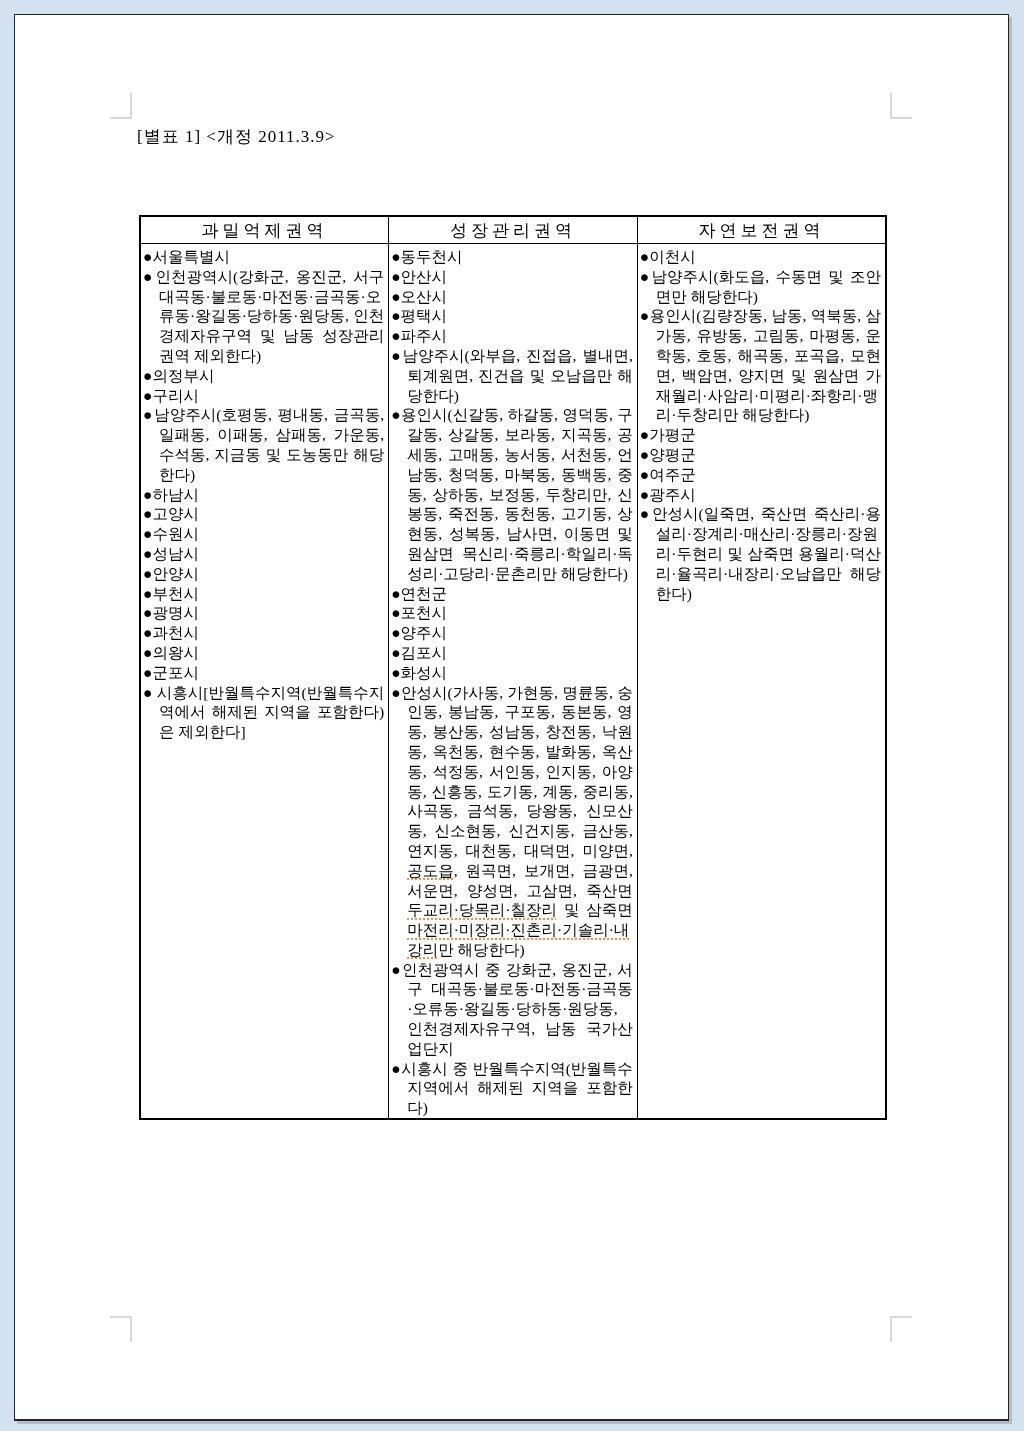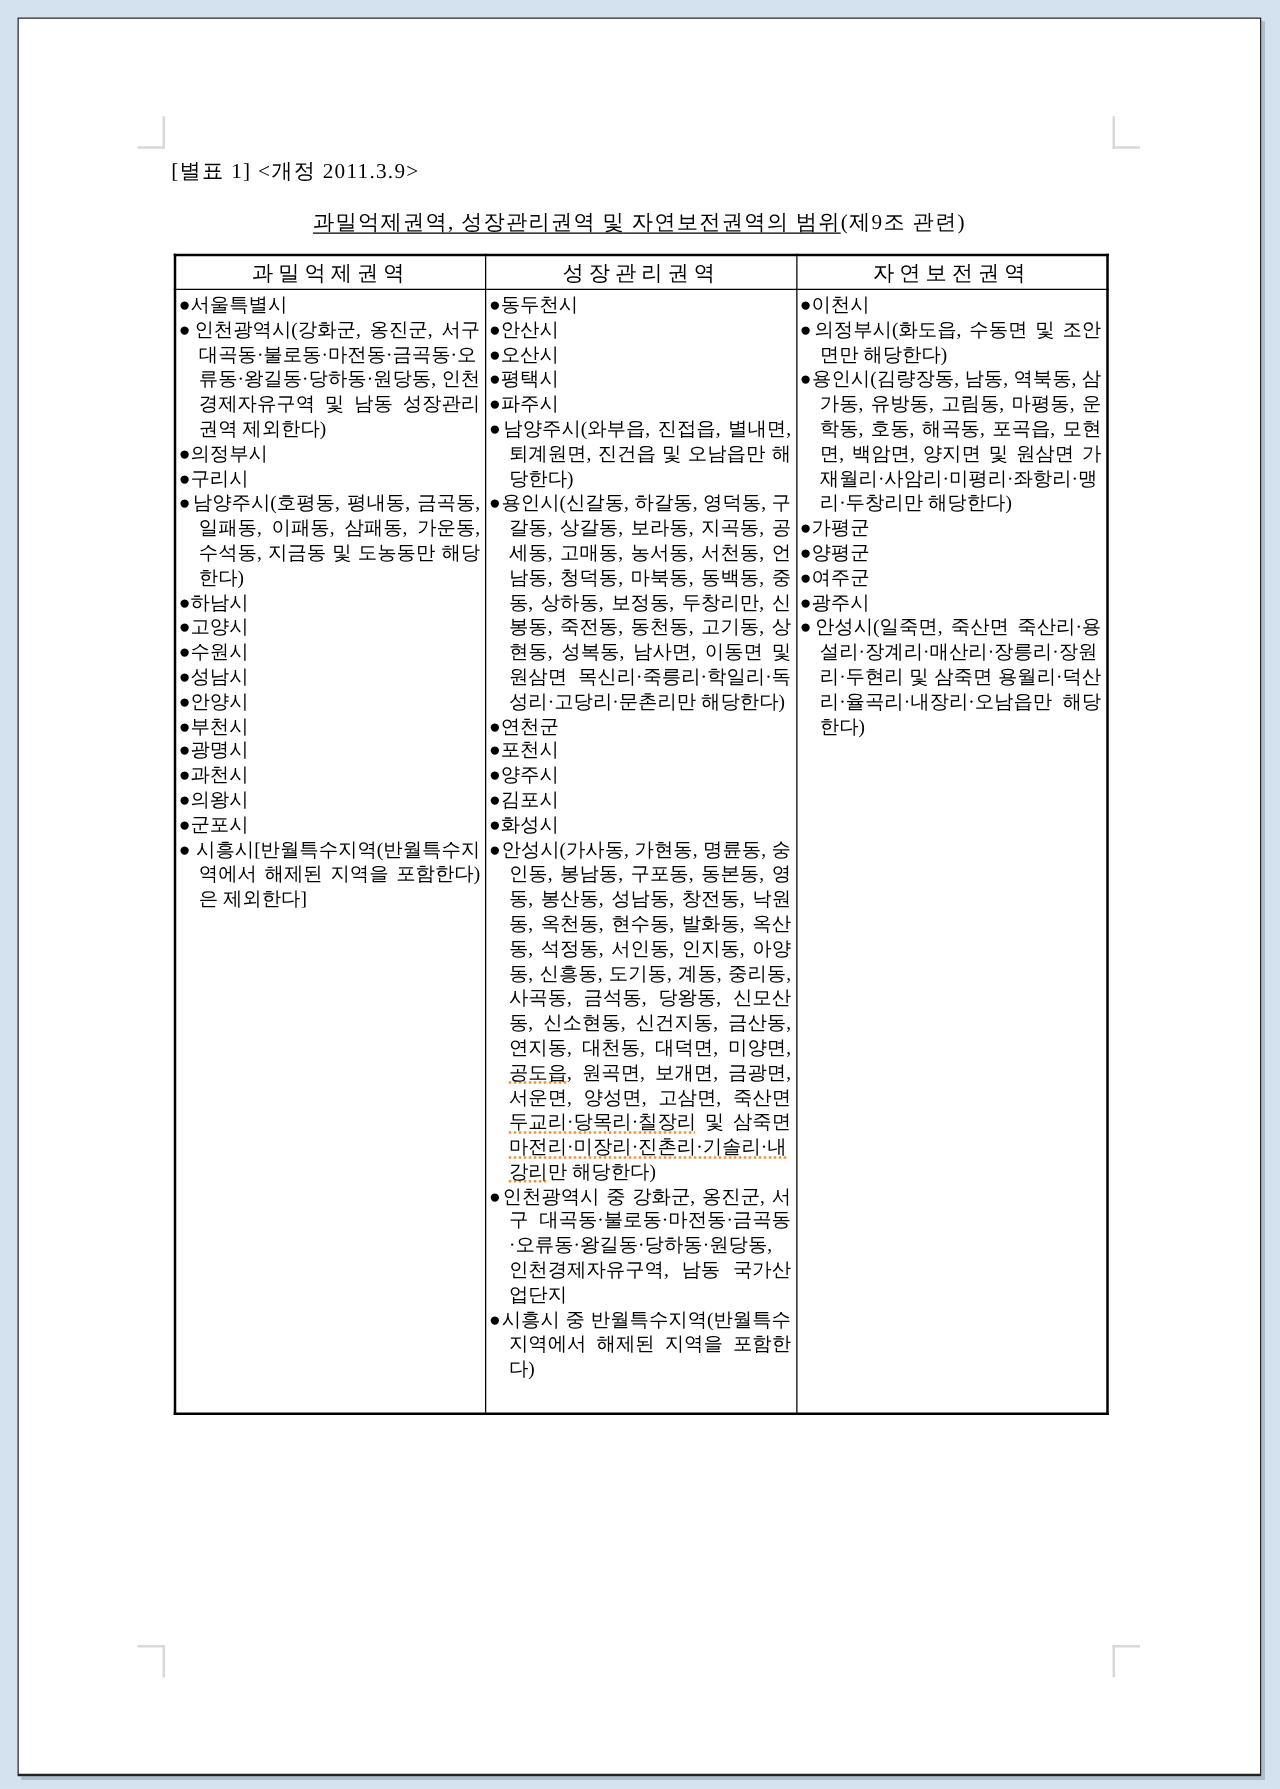--- a/index.html
+++ b/index.html
@@ -30,36 +30,36 @@
     position: absolute; left: 122px; top: 110px;
     font-size: 17px; letter-spacing: 1px; white-space: nowrap;
   }
   .doc-title {
     position: absolute; left: 0; top: 151px; width: 100%;
     text-align: center; font-size: 17px; letter-spacing: 1px; white-space: nowrap;
   }
   .doc-title .u { text-decoration: underline; text-underline-offset: 3px; }
 
   table.zones {
-    position: absolute; left: 124px; top: 188px;
+    position: absolute; left: 124px; top: 200px;
     width: 748px;
     border-collapse: collapse;
     table-layout: fixed;
     border: 2px solid #000;
   }
   table.zones th, table.zones td { border: 1px solid #000; }
   table.zones th {
     height: 26px; font-weight: normal;
     font-size: 17px; letter-spacing: 4px;
     text-align: center; vertical-align: middle;
     padding: 0;
   }
   table.zones td {
     vertical-align: top;
-    padding: 3px 4px 24px 2px;
+    padding: 3px 4px 0 2px;
     font-size: 15.5px; line-height: 19.8px;
   }
   .item {
     padding-left: 16px; text-indent: -16px;
     text-align: justify;
     word-break: break-all;
   }
   .bullet { letter-spacing: 0; }
   .sq {
     text-decoration: underline dotted #f2913d 2px;
@@ -71,21 +71,20 @@
 
 <div class="canvas">
   <div class="page">
     <div class="mark tl"></div>
     <div class="mark tr"></div>
     <div class="mark bl"></div>
     <div class="mark br"></div>
 
     <div class="doc-label">[별표 1] &lt;개정 2011.3.9&gt;</div>
 
-    <div class="doc-title"><span class="u">과밀억제권역, 성장관리권역 및 자연보전권역의 범위</span><span>(제9조 관련)</span></div>
 
     <table class="zones">
       <thead>
         <tr>
           <th>과밀억제권역</th>
           <th>성장관리권역</th>
           <th>자연보전권역</th>
         </tr>
       </thead>
       <tbody>
@@ -120,21 +119,21 @@
               <div class="item"><span class="bullet">●</span><span>포천시</span></div>
               <div class="item"><span class="bullet">●</span><span>양주시</span></div>
               <div class="item"><span class="bullet">●</span><span>김포시</span></div>
               <div class="item"><span class="bullet">●</span><span>화성시</span></div>
               <div class="item"><span class="bullet">●</span><span>안성시(가사동, 가현동, 명륜동, 숭인동, 봉남동, 구포동, 동본동, 영동, 봉산동, 성남동, 창전동, 낙원동, 옥천동, 현수동, 발화동, 옥산동, 석정동, 서인동, 인지동, 아양동, 신흥동, 도기동, 계동, 중리동, 사곡동, 금석동, 당왕동, 신모산동, 신소현동, 신건지동, 금산동, 연지동, 대천동, 대덕면, 미양면, </span><span class="sq">공도읍</span><span>, 원곡면, 보개면, 금광면, 서운면, 양성면, 고삼면, 죽산면 </span><span class="sq">두교리·당목리·칠장리</span><span> 및 삼죽면 </span><span class="sq">마전리·미장리·진촌리·기솔리·내강리</span><span>만 해당한다)</span></div>
               <div class="item"><span class="bullet">●</span><span>인천광역시 중 강화군, 옹진군, 서구 대곡동·불로동·마전동·금곡동·오류동·왕길동·당하동·원당동, 인천경제자유구역, 남동 국가산업단지</span></div>
               <div class="item"><span class="bullet">●</span><span>시흥시 중 반월특수지역(반월특수지역에서 해제된 지역을 포함한다)</span></div>
             </td>
           <td>
               <div class="item"><span class="bullet">●</span><span>이천시</span></div>
-              <div class="item"><span class="bullet">●</span><span>의정부시(화도읍, 수동면 및 조안면만 해당한다)</span></div>
+              <div class="item"><span class="bullet">●</span><span>남양주시(화도읍, 수동면 및 조안면만 해당한다)</span></div>
               <div class="item"><span class="bullet">●</span><span>용인시(김량장동, 남동, 역북동, 삼가동, 유방동, 고림동, 마평동, 운학동, 호동, 해곡동, 포곡읍, 모현면, 백암면, 양지면 및 원삼면 가재월리·사암리·미평리·좌항리·맹리·두창리만 해당한다)</span></div>
               <div class="item"><span class="bullet">●</span><span>가평군</span></div>
               <div class="item"><span class="bullet">●</span><span>양평군</span></div>
               <div class="item"><span class="bullet">●</span><span>여주군</span></div>
               <div class="item"><span class="bullet">●</span><span>광주시</span></div>
               <div class="item"><span class="bullet">●</span><span>안성시(일죽면, 죽산면 죽산리·용설리·장계리·매산리·장릉리·장원리·두현리 및 삼죽면 용월리·덕산리·율곡리·내장리·오남읍만 해당한다)</span></div>
             </td>
         </tr>
       </tbody>
     </table>

